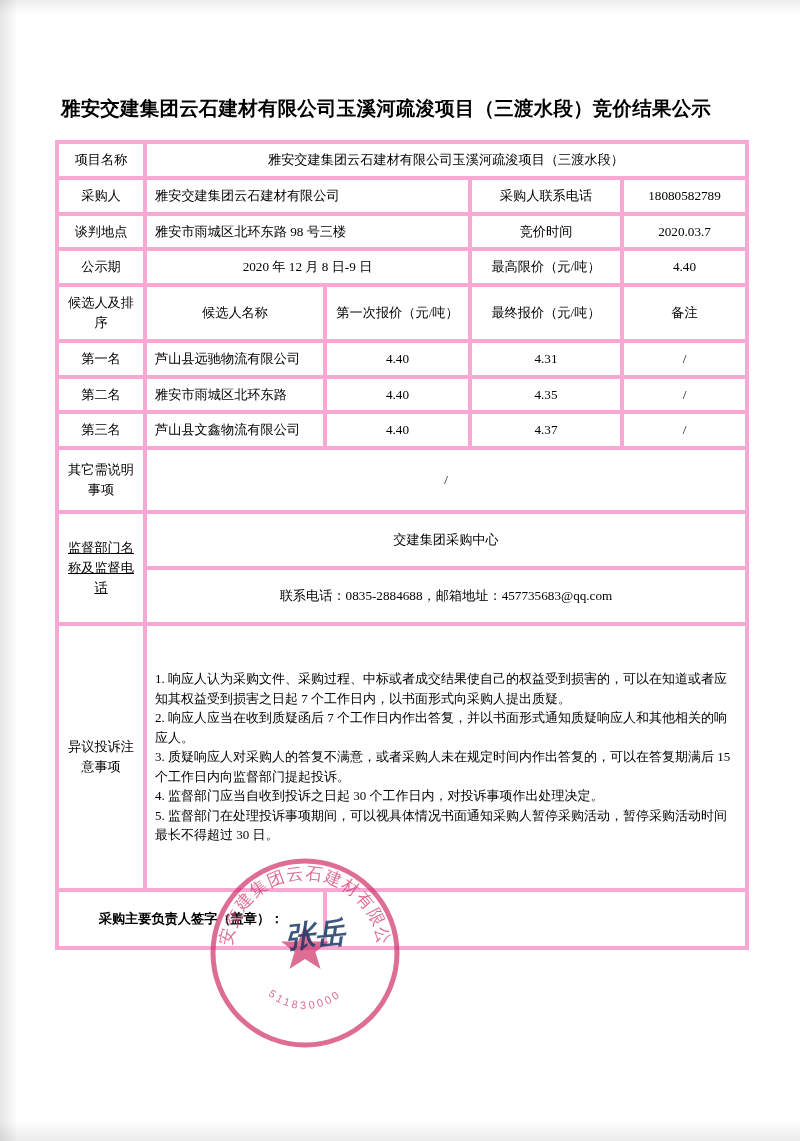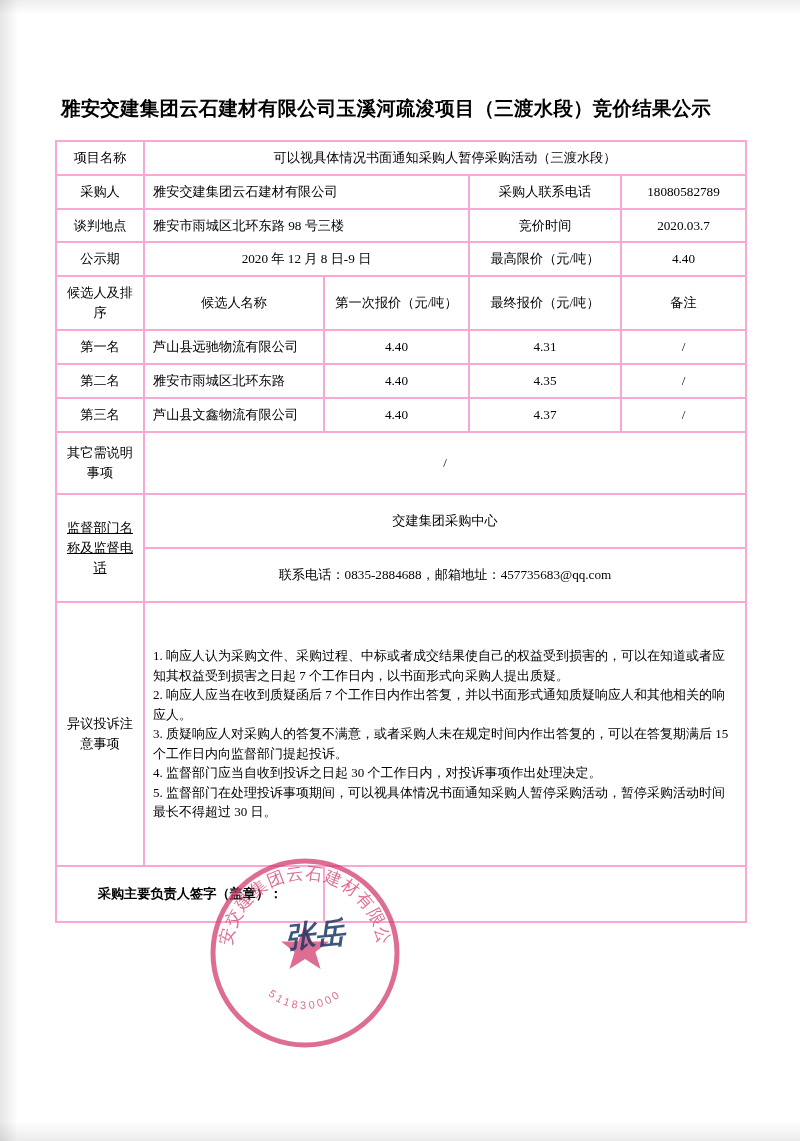--- a/index.html
+++ b/index.html
@@ -31,21 +31,21 @@
     white-space: nowrap;
     font-family: "Liberation Serif", "DejaVu Serif", serif;
   }
   table.main {
     border-collapse: collapse;
     width: 690px;
     table-layout: fixed;
     font-size: 13.2px;
   }
   table.main td {
-    border: 2px solid #f9a8d4;
+    border: 4px solid #f9a8d4;
     padding: 6px 8px;
     vertical-align: middle;
     line-height: 1.5;
   }
   .c-center { text-align: center; }
   .c-left { text-align: left; }
   .label-cell { text-align: center; }
   .tall { height: 34px; }
   .notes-cell {
     text-align: left;
@@ -121,21 +121,21 @@
     <colgroup>
       <col style="width:88px">
       <col style="width:180px">
       <col style="width:145px">
       <col style="width:152px">
       <col style="width:125px">
     </colgroup>
     <tbody>
       <tr>
         <td class="label-cell">项目名称</td>
-        <td class="c-center" colspan="4">可以视具体情况书面通知采购人暂停采购活动（三渡水段）</td>
+        <td class="c-center" colspan="4">雅安交建集团云石建材有限公司玉溪河疏浚项目（三渡水段）</td>
       </tr>
       <tr>
         <td class="label-cell">采购人</td>
         <td class="c-left" colspan="2">雅安交建集团云石建材有限公司</td>
         <td class="c-center">采购人联系电话</td>
         <td class="c-center">18080582789</td>
       </tr>
       <tr>
         <td class="label-cell">谈判地点</td>
         <td class="c-left" colspan="2">雅安市雨城区北环东路 98 号三楼</td>

